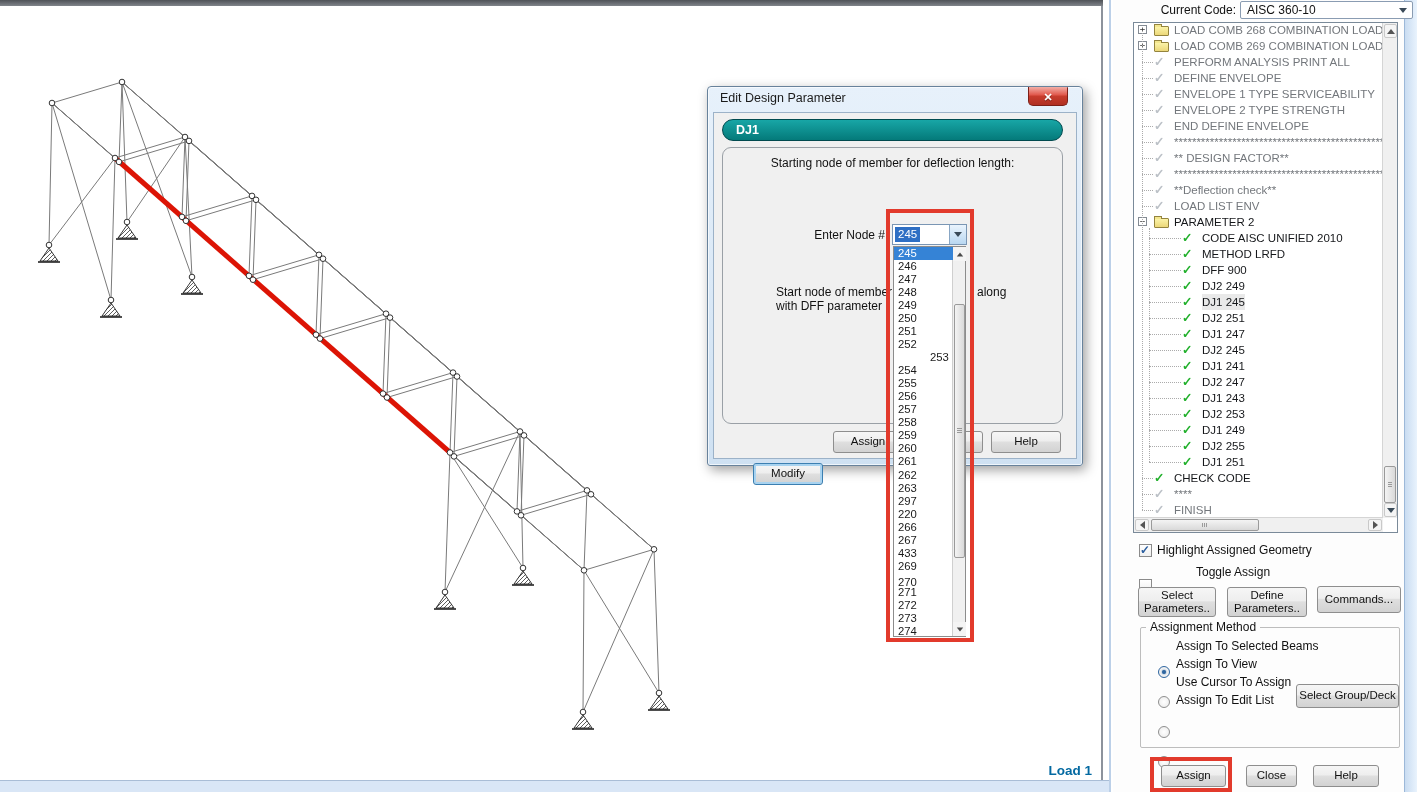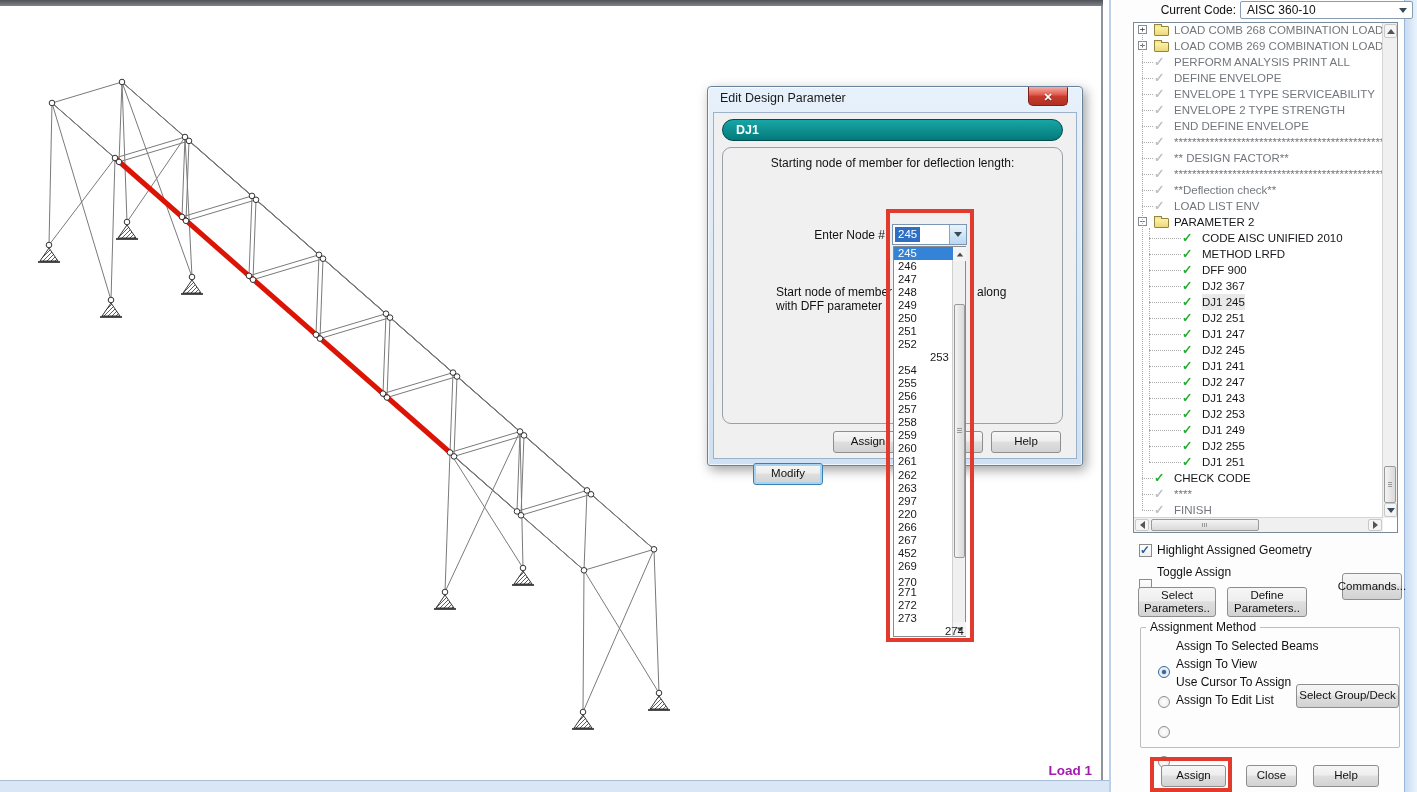--- a/index.html
+++ b/index.html
@@ -7,21 +7,21 @@
   .app{position:relative;width:1417px;height:792px;overflow:hidden;background:#fff;
        font-family:"Liberation Sans",sans-serif;color:#111;}
   .abs{position:absolute;}
 
   
   .topbar{left:0;top:0;width:1103px;height:6px;background:linear-gradient(#4f5257,#80848a);}
   .canvas{left:0;top:6px;width:1103px;height:774px;background:#fff;border-right:2px solid #8d939c;}
   #truss{position:absolute;left:0;top:-6px;width:1103px;height:780px;}
   .bottomstrip{left:0;top:780px;width:1110px;height:12px;background:#d9e6f6;border-top:1px solid #a9bdd6;}
   .splitline{left:1109px;top:0;width:2px;height:792px;background:#bcd0e8;}
-  .load-label{left:980px;top:757px;width:112px;text-align:right;color:#a21caf;font-weight:bold;font-size:13.5px;}
+  .load-label{left:980px;top:757px;width:112px;text-align:right;color:#0369a1;font-weight:bold;font-size:13.5px;}
 
   
   .dlg-frame{left:707px;top:86px;width:376px;height:380px;background:linear-gradient(#e7f1fb,#cfe1f2);
              border:1px solid #68829b;border-radius:4px 4px 3px 3px;box-shadow:3px 4px 12px rgba(0,0,0,.38), inset 0 0 0 1px rgba(255,255,255,.65);z-index:10;}
   .dlg-title{left:720px;top:91px;font-size:12.5px;color:#1b1b1b;z-index:11;}
   .dlg-close{left:1028px;top:87px;width:40px;height:19px;border:1px solid #7c2018;border-top:none;border-radius:0 1px 5px 5px;
              background:linear-gradient(#f3aea6,#e0564a 45%,#c83c2d 50%,#b03022);z-index:11;display:flex;align-items:center;justify-content:center;}
   .glyph-x::before{content:"✕";color:#fff;font-size:11px;font-weight:bold;text-shadow:0 1px 1px rgba(0,0,0,.4);}
   .dlg-client{left:713px;top:112px;width:364px;height:347px;background:#f0f0f0;border:1px solid #9cb2c8;z-index:11;}
   .teal{left:722px;top:119px;width:341px;height:22px;border-radius:11px;border:1px solid #014a4f;
@@ -335,27 +335,27 @@
       <div class="ddrow" style="top: 169.39px;">258</div>
       <div class="ddrow" style="top: 182.42px;">259</div>
       <div class="ddrow" style="top: 195.45px;">260</div>
       <div class="ddrow" style="top: 208.48px;">261</div>
       <div class="ddrow" style="top: 221.51px;">262</div>
       <div class="ddrow" style="top: 234.54px;">263</div>
       <div class="ddrow" style="top: 247.57px;">297</div>
       <div class="ddrow" style="top: 260.6px;">220</div>
       <div class="ddrow" style="top: 273.63px;">266</div>
       <div class="ddrow" style="top: 286.66px;">267</div>
-      <div class="ddrow" style="top: 299.69px;">452</div>
+      <div class="ddrow" style="top: 299.69px;">433</div>
       <div class="ddrow" style="top: 312.72px;">269</div>
       <div class="ddrow" style="top: 329px;">270</div>
       <div class="ddrow" style="top: 338.78px;">271</div>
       <div class="ddrow" style="top: 351.81px;">272</div>
       <div class="ddrow" style="top: 364.84px;">273</div>
-      <div class="ddrow" style="top: 377.87px; margin-left: 47px;">274</div>
+      <div class="ddrow" style="top: 377.87px;">274</div>
     </div>
   <div class="abs red-rect rr-combo"></div>
 
   <div class="abs panel-bg"></div>
   <div class="abs panel-redge"></div>
   <div class="abs cc-label">Current Code:</div>
   <div class="abs cc-combo">
     <span>AISC 360-10</span>
     <span class="arrow tri-down"></span>
   </div>
@@ -424,21 +424,21 @@
         <div class="trow lv1 normal" style="top: 223px;">
           <span class="ticon check-green"></span>
           <span class="tlabel">METHOD LRFD</span>
         </div>
         <div class="trow lv1 normal" style="top: 239px;">
           <span class="ticon check-green"></span>
           <span class="tlabel">DFF 900</span>
         </div>
         <div class="trow lv1 normal" style="top: 255px;">
           <span class="ticon check-green"></span>
-          <span class="tlabel">DJ2 367</span>
+          <span class="tlabel">DJ2 249</span>
         </div>
         <div class="trow lv1 selected" style="top: 271px;">
           <span class="ticon check-green"></span>
           <span class="tlabel">DJ1 245</span>
         </div>
         <div class="trow lv1 normal" style="top: 287px;">
           <span class="ticon check-green"></span>
           <span class="tlabel">DJ2 251</span>
         </div>
         <div class="trow lv1 normal" style="top: 303px;">
@@ -508,25 +508,25 @@
       <span class="sthumb h" style="left:17px;top:1px;width:108px;height:12px;"></span>
       <span class="sbtn" style="right:1px;top:1px;width:14px;height:12px;">
           <span class="tri-right"></span>
         </span>
     </div>
   </div>
 
   <div class="abs cbx checked" style="left:1139px;top:544px;"></div>
   <div class="abs cbx-label" style="left:1157px;top:543px;">Highlight Assigned Geometry</div>
   <div class="abs cbx" style="left:1139px;top:566px;"></div>
-  <div class="abs cbx-label" style="left:1157px;top:565px;">Toggle Assign</div>
+  <div class="abs cbx-label" style="left:1196px;top:565px;">Toggle Assign</div>
 
   <div class="abs b7" style="left:1138px;top:587px;width:78px;height:30px;">Select Parameters..</div>
   <div class="abs b7" style="left:1227px;top:587px;width:80px;height:30px;">Define Parameters..</div>
-  <div class="abs b7" style="left:1317px;top:573px;width:60px;height:27px;margin-left:25px;">Commands...</div>
+  <div class="abs b7" style="left:1317px;top:586px;width:84px;height:27px;">Commands...</div>
 
   <div class="abs grpbox"></div>
   <div class="abs grp-label">Assignment Method</div>
   <div id="radio-list">
       <div class="abs radio sel" style="left: 1158px; top: 640px;"></div>
       <div class="abs radio-label" style="left: 1176px; top: 639px;">Assign To Selected Beams</div>
       <div class="abs radio" style="left: 1158px; top: 658px;"></div>
       <div class="abs radio-label" style="left: 1176px; top: 657px;">Assign To View</div>
       <div class="abs radio" style="left: 1158px; top: 676px;"></div>
       <div class="abs radio-label" style="left: 1176px; top: 675px;">Use Cursor To Assign</div>

